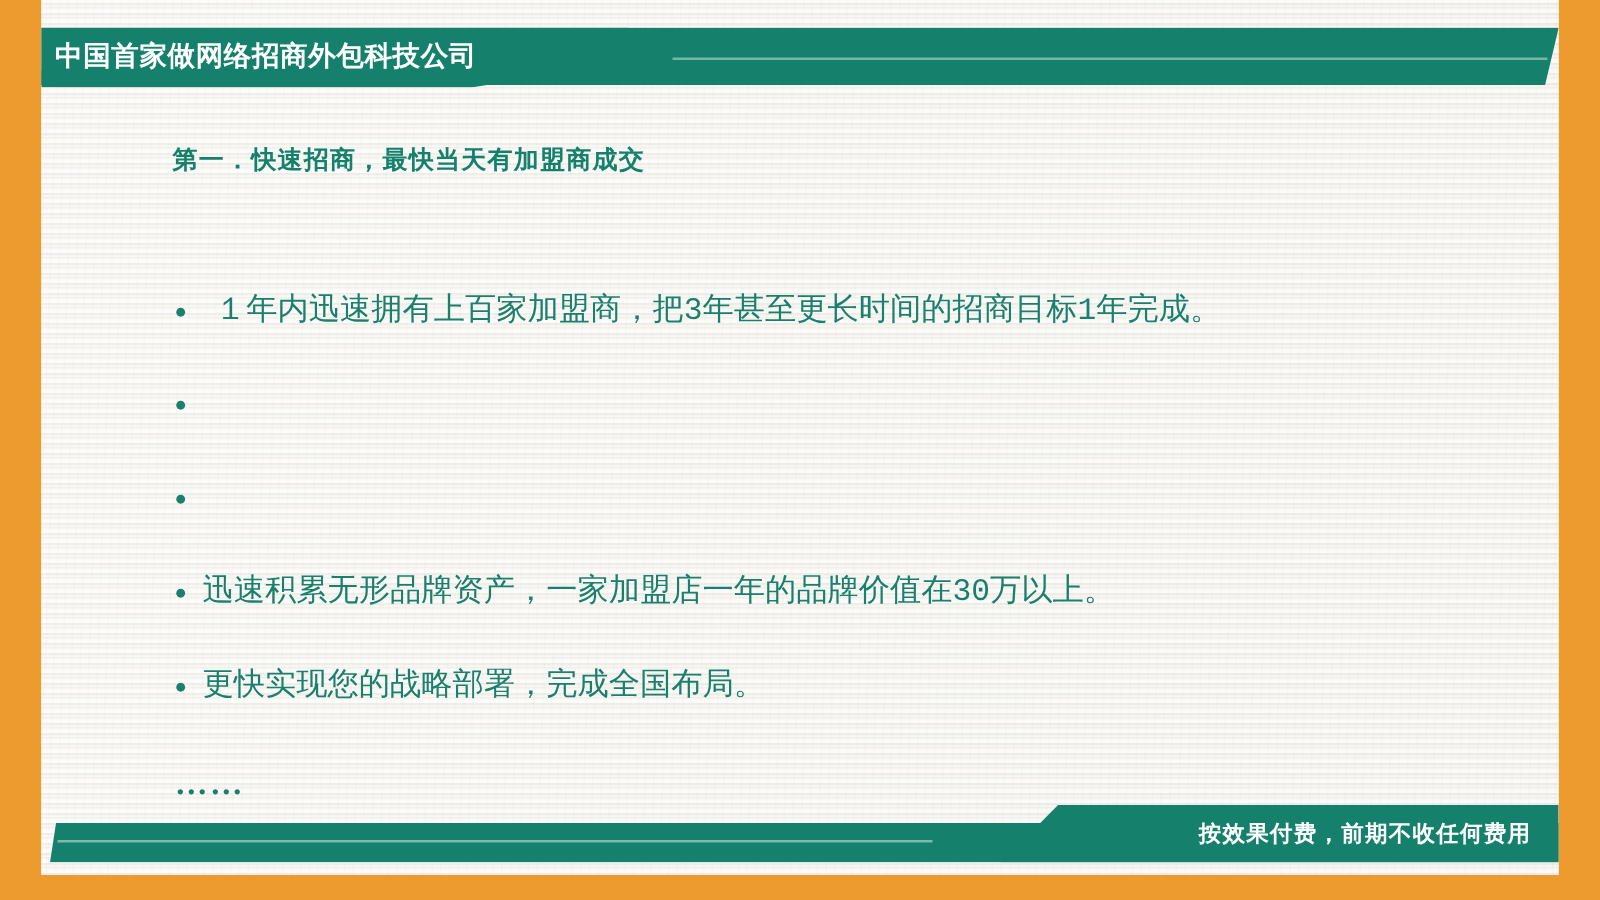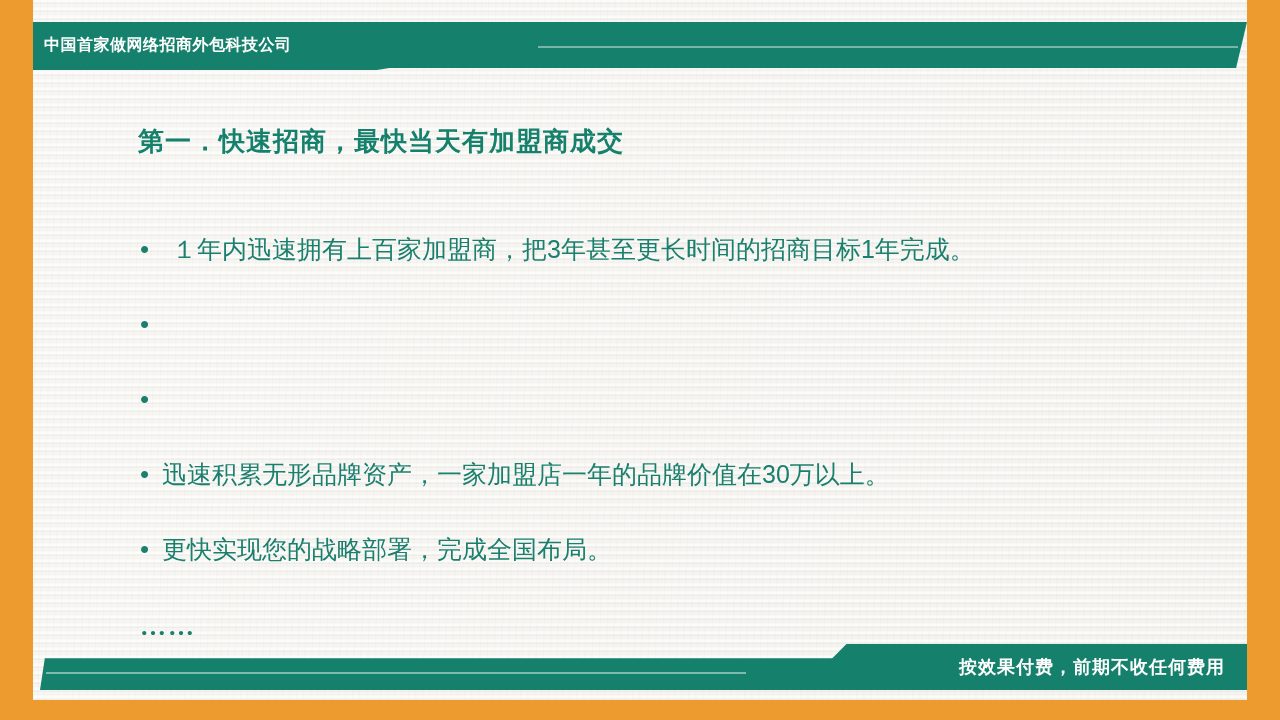--- a/index.html
+++ b/index.html
@@ -85,34 +85,34 @@
     background: #15806b;
     clip-path: polygon(0 0, 100% 0, 80% 100%, 0 100%);
   }
   .header-title {
     position: absolute;
     left: 44px;
     top: 26px;
     height: 38px;
     line-height: 38px;
     color: #ffffff;
-    font-size: 16px;
+    font-size: 22px;
     font-weight: bold;
     letter-spacing: 0.5px;
     white-space: nowrap;
     z-index: 5;
   }
 
   
   .title-line {
     position: absolute;
     left: 138px;
-    top: 124px;
+    top: 114px;
     color: #15806b;
-    font-size: 26px;
+    font-size: 20px;
     font-weight: bold;
     letter-spacing: 1px;
     white-space: nowrap;
   }
 
   .bullets {
     position: absolute;
     left: 140px;
     top: 232px;
     width: 1070px;
@@ -126,21 +126,21 @@
     flex: 0 0 auto;
     width: 22px;
     color: #1b7f6d;
     font-size: 26px;
     line-height: 34px;
     text-align: left;
   }
   .bullet-text {
     flex: 1 1 auto;
     color: #1b7f6d;
-    font-family: Liberation Sans, sans-serif;
+    font-family: Liberation Mono, monospace;
     font-size: 25px;
     line-height: 34px;
     white-space: nowrap;
   }
   .bullet-text.indent { text-indent: 10px; }
 
   .ellipsis {
     position: absolute;
     left: 140px;
     top: 612px;

